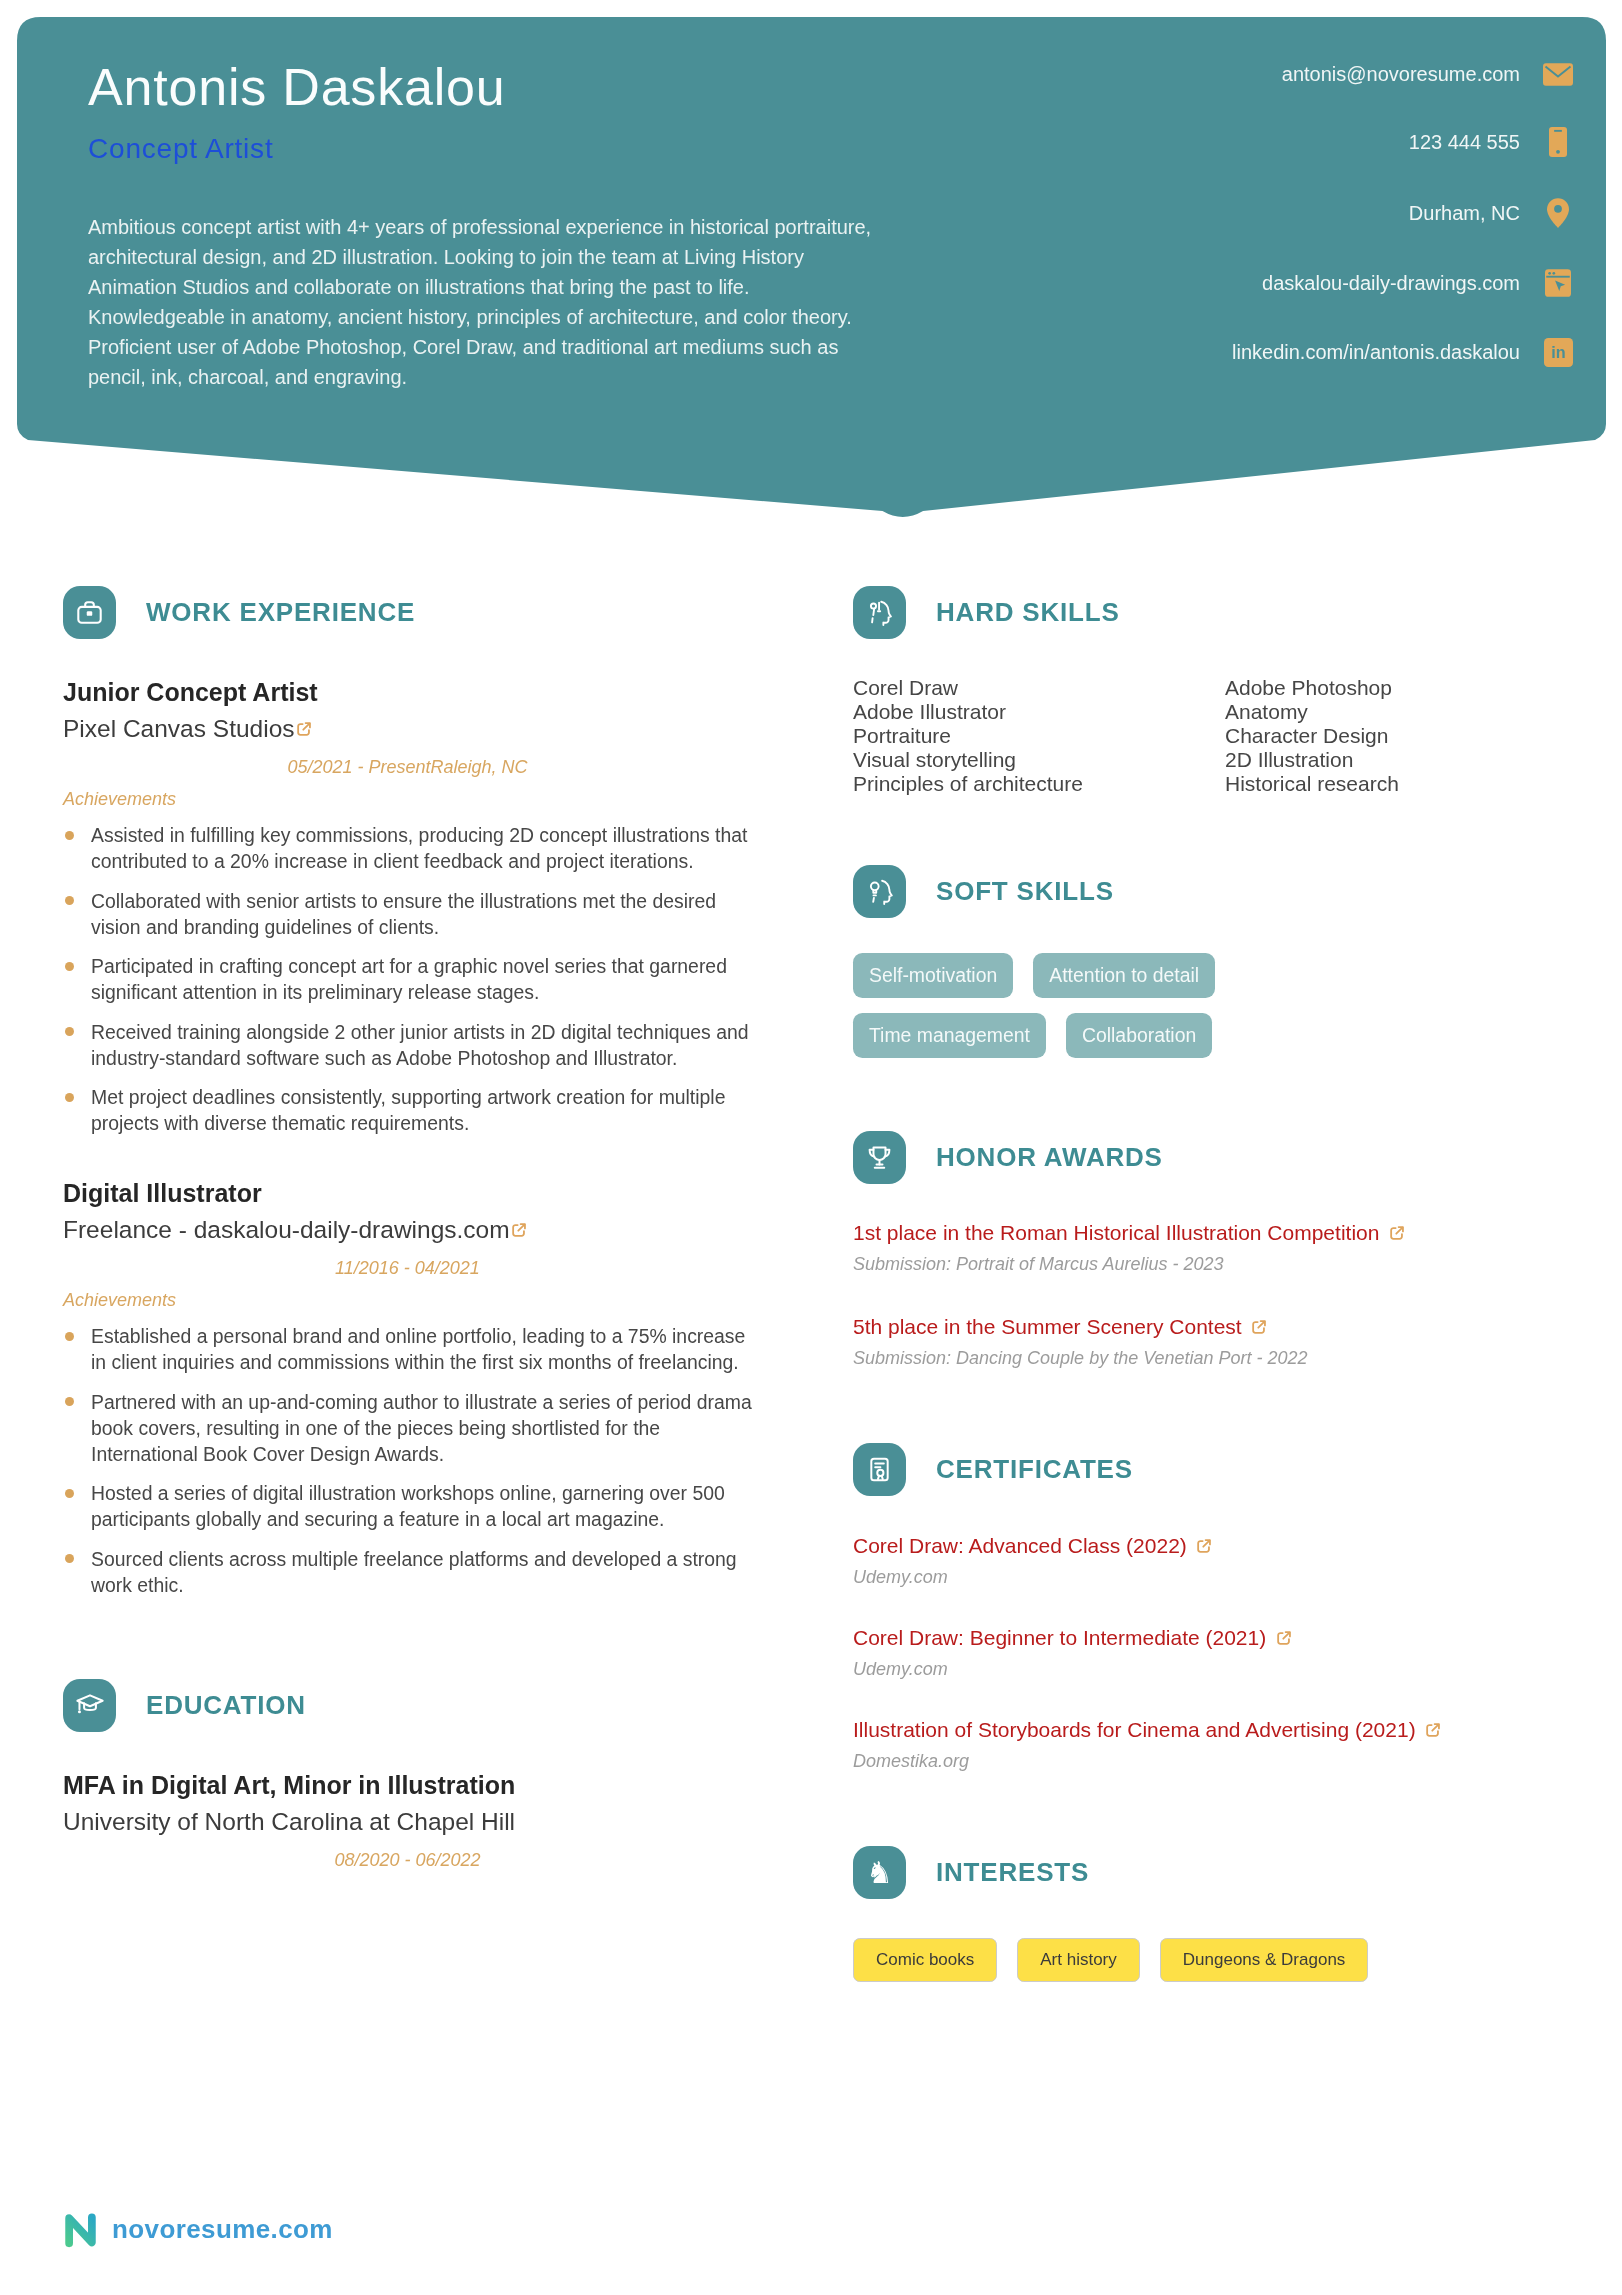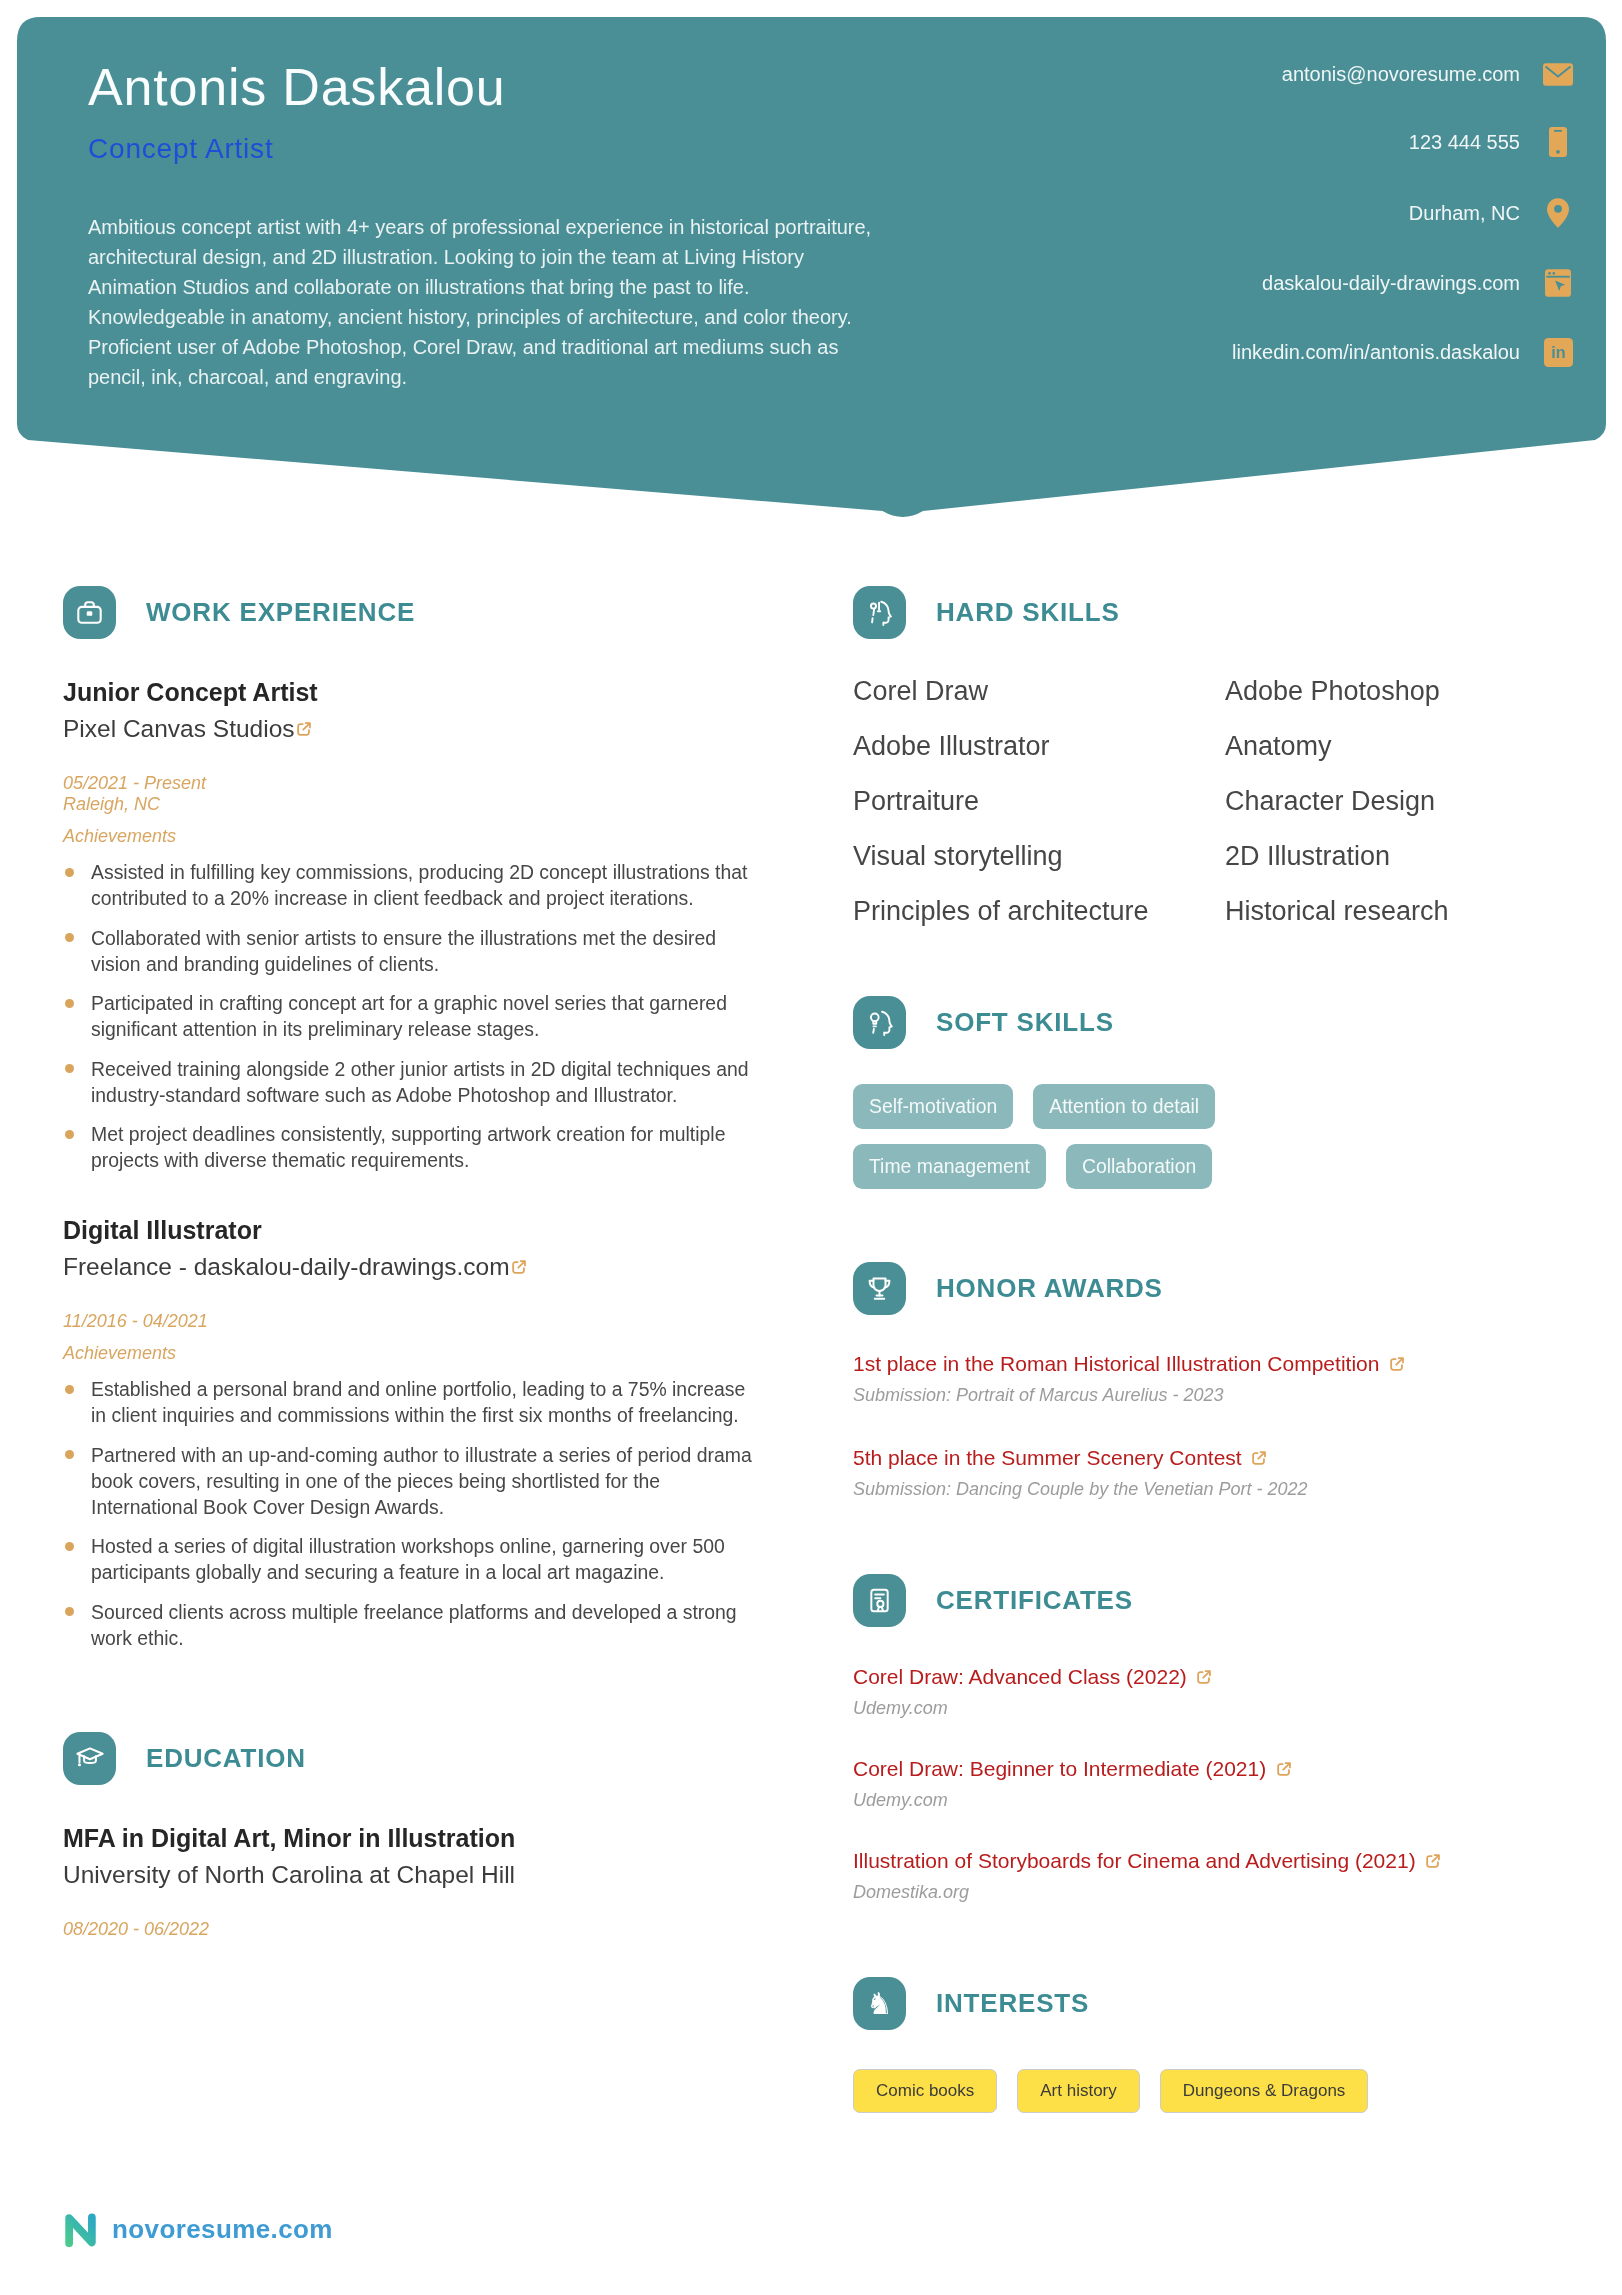--- a/index.html
+++ b/index.html
@@ -38,30 +38,30 @@
   .main{display:grid;grid-template-columns:689px 1fr;column-gap:101px;padding:64px 59px 0 63px;}
   .sec{display:flex;align-items:center;gap:30px;}
   .sec-box{width:53px;height:53px;background:var(--teal);border-radius:17px;display:flex;align-items:center;justify-content:center;flex:0 0 53px;}
   .sec-label{font-size:26px;font-weight:700;color:var(--teal-text);letter-spacing:0.8px;}
   .knight{font-family:"DejaVu Sans",sans-serif;font-size:30px;color:#fff;line-height:1;}
   
   .job{margin-top:37px;}
   .job + .job{margin-top:41px;}
   .item-title{font-size:25px;font-weight:700;color:var(--ink);line-height:32px;}
   .item-sub{margin-top:5px;font-size:24.5px;color:var(--ink2);line-height:32px;display:flex;align-items:center;flex-wrap:wrap;}
-  .dates-row{margin-top:28px;display:flex;justify-content:flex-start;font-style:italic;font-size:18px;color:var(--orange-soft);flex-direction:column;}
+  .dates-row{margin-top:12px;display:flex;justify-content:center;font-style:italic;font-size:18px;color:var(--orange-soft);}
   .ach-label{margin-top:11px;font-style:italic;font-size:18px;color:var(--orange-soft);}
   ul.bullets{list-style:none;margin-top:12px;}
   ul.bullets li{position:relative;padding-left:28px;font-size:19.4px;line-height:26px;color:var(--body);margin-bottom:13.5px;}
   ul.bullets li::before{content:"";position:absolute;left:1.7px;top:8.5px;width:9.3px;height:9.3px;border-radius:50%;background:#D9A45B;}
   
   .edu{margin-top:81px;}
   .edu-body{margin-top:37px;}
   
-  .skills-grid{margin-top:37px;display:grid;grid-template-columns:372px 1fr;row-gap:24px;font-size:27px;color:#464646;}
+  .skills-grid{margin-top:37px;display:grid;grid-template-columns:372px 1fr;font-size:21px;color:#464646;}
   .soft-sec{margin-top:69px;}
   .pills{margin-top:35px;display:flex;flex-wrap:wrap;gap:15px 20px;max-width:575px;}
   .pill{background:var(--pill);color:#F4F9F9;font-size:19.4px;padding:11px 16px;border-radius:9.3px;}
   .awards-sec{margin-top:73px;}
   .award{margin-top:34px;}
   .award + .award{margin-top:37px;}
   .rt-title{font-size:21px;color:#b91c1c;line-height:30px;display:inline;}
   .award .twrap{max-width:558px;}
   .cert .twrap{max-width:600px;}
   .twrap .link-ic{display:inline-block;vertical-align:-1.7px;margin-left:8.5px;}

